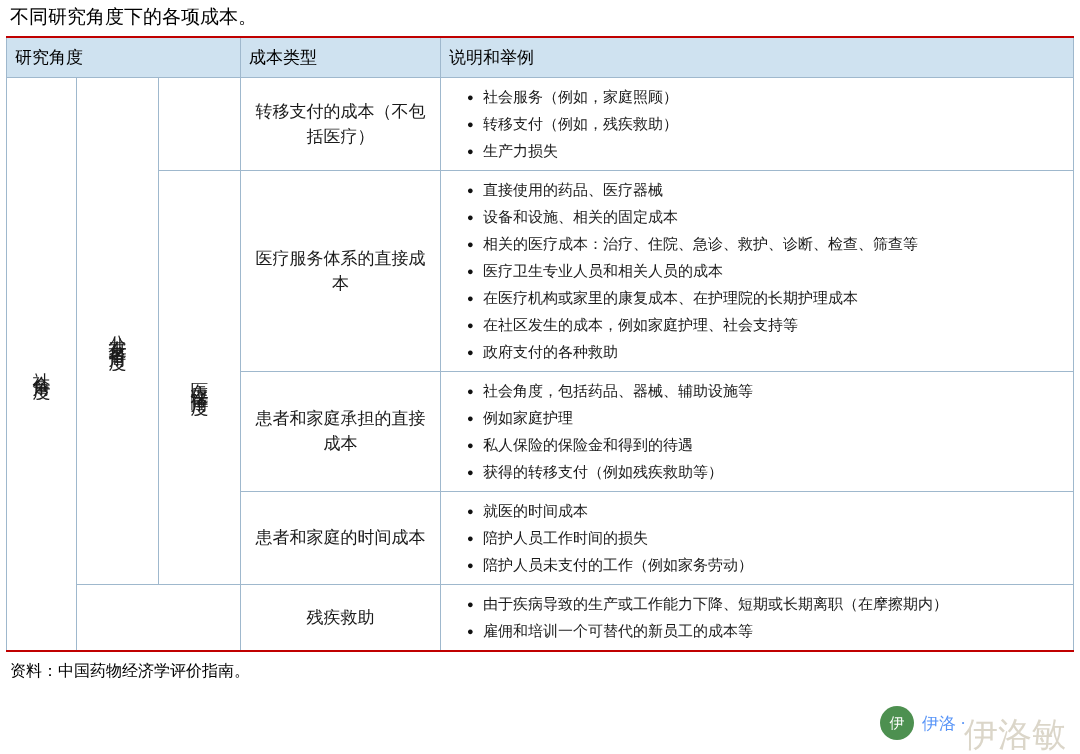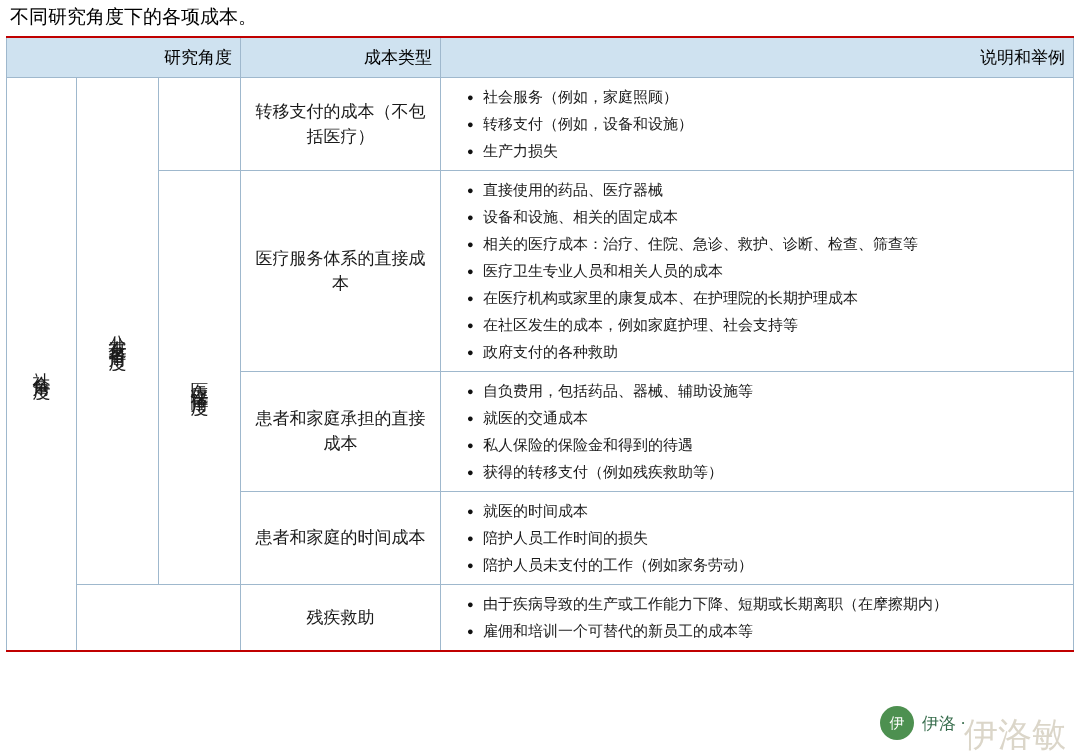--- a/index.html
+++ b/index.html
@@ -40,21 +40,21 @@
     border: 1px solid #9fb8cd;
     vertical-align: middle;
     padding: 4px 8px;
     font-size: 17px;
     line-height: 25px;
     box-sizing: border-box;
   }
   thead th {
     background: #cfe2f0;
     font-weight: normal;
-    text-align: right;
+    text-align: left;
     font-size: 19px;
     height: 40px;
     padding: 4px 6px;
     color: #000;
     border-top: none;
   }
   .col-perspective-outer { width: 70px; }
   .col-perspective-mid   { width: 82px; }
   .col-perspective-in    { width: 82px; }
   .col-costtype          { width: 200px; }
@@ -126,21 +126,21 @@
     background: #2f7d32;
     color: #fff;
     font-size: 15px;
     display: flex;
     align-items: center;
     justify-content: center;
     flex: none;
   }
   .wm-text {
     font-size: 17px;
-    color: #14532d;
+    color: #3b82f6;
     font-family: Liberation Serif, serif;
   }
   .wm-big {
     position: absolute;
     right: 14px;
     bottom: -4px;
     font-size: 34px;
     color: #d8d2c4;
     font-family: "Liberation Serif", serif;
     opacity: 0.9;
@@ -176,21 +176,21 @@
           <div class="vert">社会角度</div>
         </td>
         <td class="vcell" rowspan="4">
           <div class="vert">公共支付者角度</div>
         </td>
         <td class="vcell"></td>
         <td class="costtype">转移支付的成本（不包括医疗）</td>
         <td>
           <ul class="bullets">
             <li>社会服务（例如，家庭照顾）</li>
-            <li>转移支付（例如，设备和设施）</li>
+            <li>转移支付（例如，残疾救助）</li>
             <li>生产力损失</li>
           </ul>
         </td>
       </tr>
 
       <tr>
         <td class="vcell" rowspan="3">
           <div class="vert">医疗保障角度</div>
         </td>
         <td class="costtype">医疗服务体系的直接成本</td>
@@ -204,22 +204,22 @@
             <li>在社区发生的成本，例如家庭护理、社会支持等</li>
             <li>政府支付的各种救助</li>
           </ul>
         </td>
       </tr>
 
       <tr>
         <td class="costtype">患者和家庭承担的直接成本</td>
         <td>
           <ul class="bullets">
-            <li>自负费用，包括药品、器械、辅助设施等</li>
-            <li>就医的交通成本</li>
+            <li>社会角度，包括药品、器械、辅助设施等</li>
+            <li>例如家庭护理</li>
             <li>私人保险的保险金和得到的待遇</li>
             <li>获得的转移支付（例如残疾救助等）</li>
           </ul>
         </td>
       </tr>
 
       <tr>
         <td class="costtype">患者和家庭的时间成本</td>
         <td>
           <ul class="bullets">
@@ -237,20 +237,21 @@
           <ul class="bullets">
             <li>由于疾病导致的生产或工作能力下降、短期或长期离职（在摩擦期内）</li>
             <li>雇佣和培训一个可替代的新员工的成本等</li>
           </ul>
         </td>
       </tr>
 
     </tbody>
   </table>
 
+  <div class="footer">资料：中国药物经济学评价指南。</div>
 
   <div class="wm">
     <div class="wm-badge">伊</div>
     <div class="wm-text">伊洛 ·</div>
   </div>
   <div class="wm-big">伊洛敏</div>
 
 </div>
 
 </body></html>

